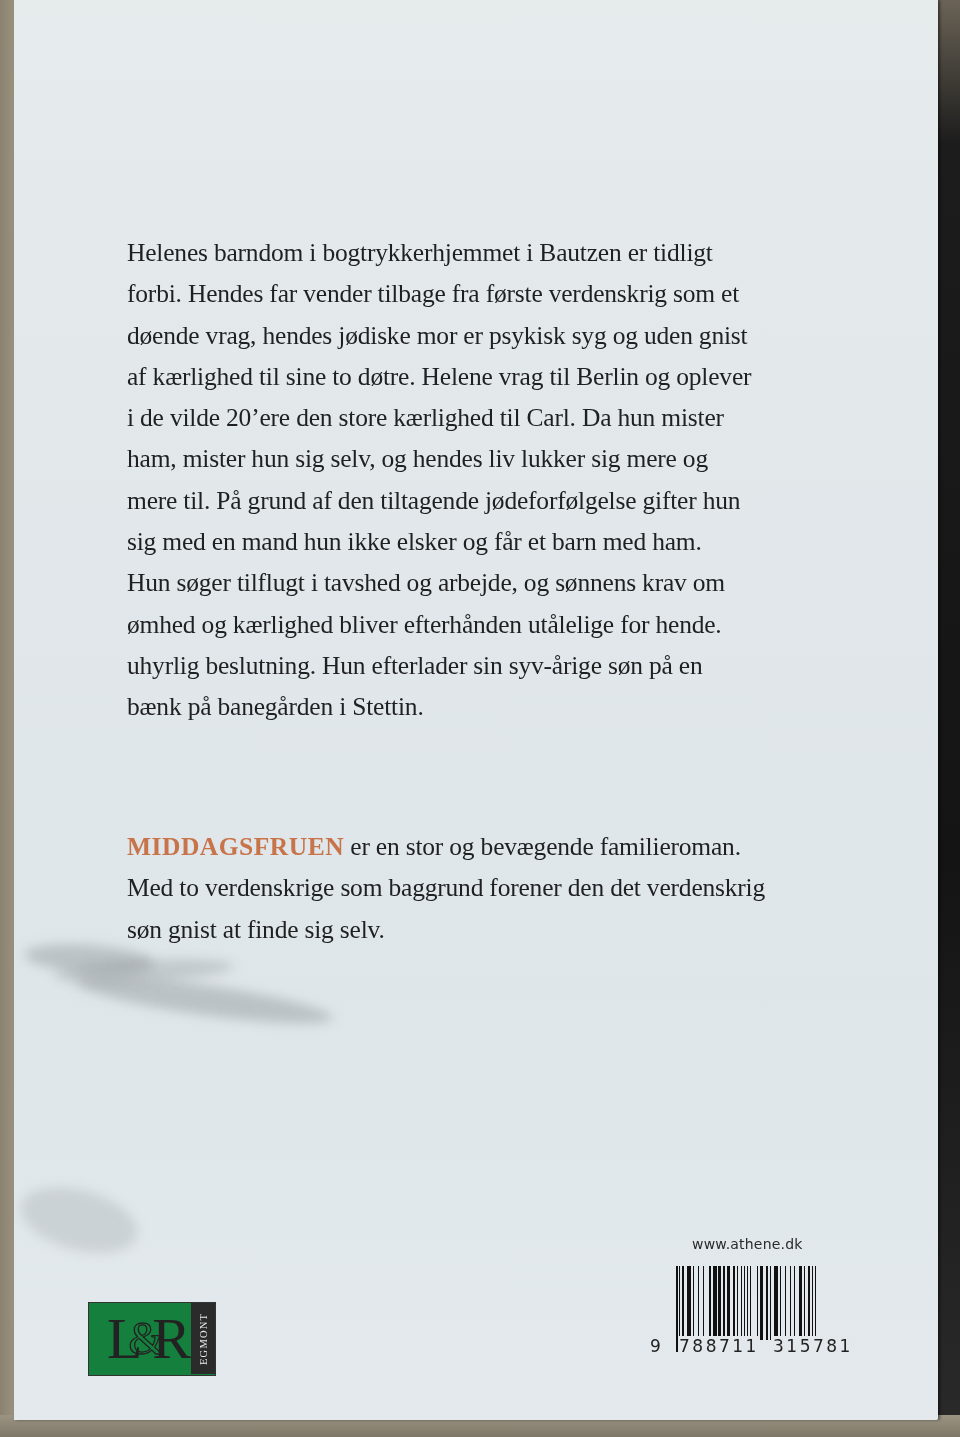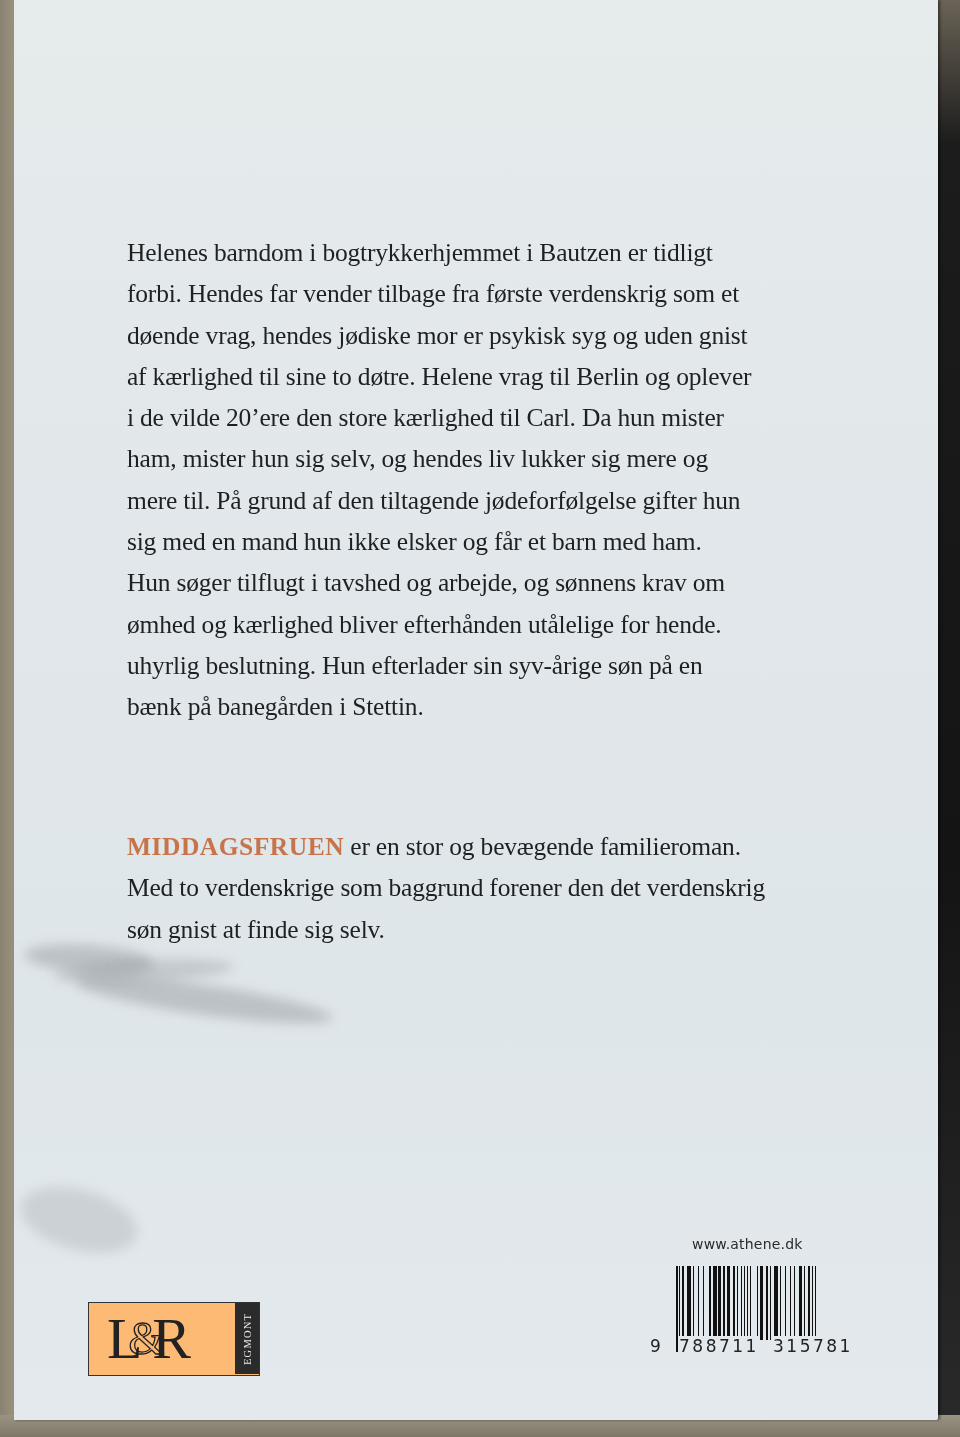--- a/index.html
+++ b/index.html
@@ -56,22 +56,22 @@
     .gap { height: 74px; }
     .barcode-digits {
       position: absolute; left: 0; top: 70px; width: 200px;
       font-family: "DejaVu Sans", sans-serif; font-size: 17px; color: #222;
       letter-spacing: 2.5px; white-space: nowrap;
     }
     .barcode-digits .first { position: absolute; left: -18px; top: 0; }
     .barcode-digits .left-group { position: absolute; left: 10px; top: 0; background: #e2e8eb; padding: 0 1px; }
     .barcode-digits .right-group { position: absolute; left: 104px; top: 0; background: #e2e8eb; padding: 0 1px; }
     .logo {
-      position: absolute; left: 88px; top: 1302px; width: 172px; height: 74px;
-      border: 1.5px solid #333; background: #fdba74; box-sizing: border-box;
+      position: absolute; left: 88px; top: 1302px; width: 128px; height: 74px;
+      border: 1.5px solid #333; background: #15803d; box-sizing: border-box;
     }
     .logo-mark {
       position: absolute; left: 18px; top: 6px; font-size: 58px; line-height: 60px;
       color: #222; letter-spacing: -14px; font-family: "Liberation Serif", serif;
     }
     .logo-mark .amp {
       position: relative; font-size: 46px; color: transparent;
       -webkit-text-stroke: 1.3px #222; top: -4px; margin-right: 2px;
     }
     .logo-side {

